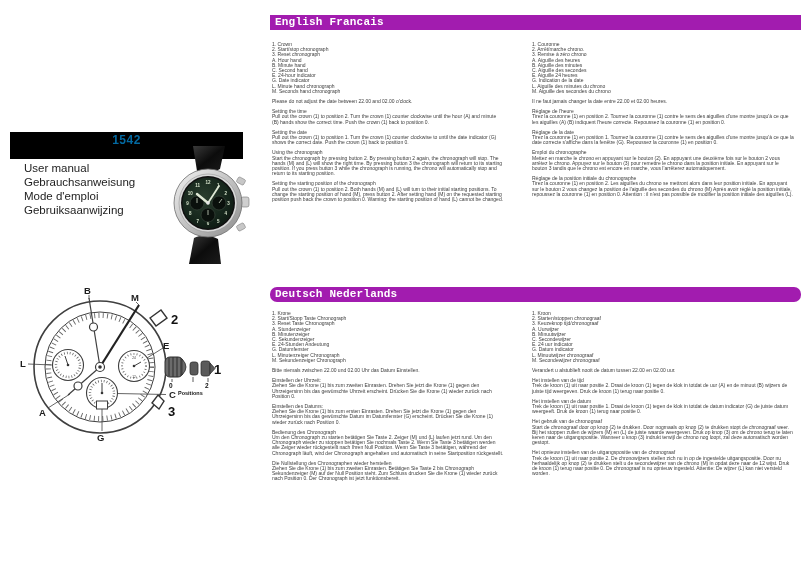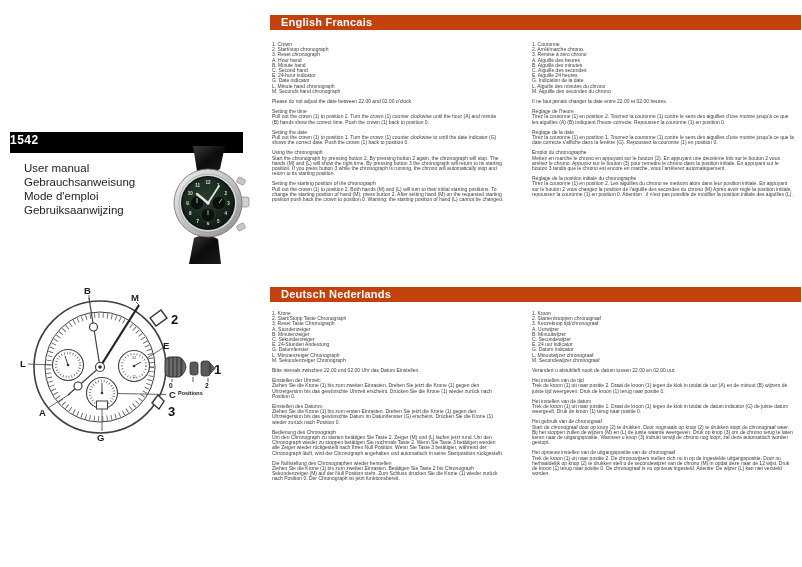--- a/index.html
+++ b/index.html
@@ -1,30 +1,30 @@
 <!DOCTYPE html>
 <html><head>
 <meta charset="utf-8">
 <style>
   html,body{margin:0;padding:0;background:#fff;}
   body{width:802px;height:567px;font-family:"Liberation Sans",sans-serif;}
   .page{position:relative;width:802px;height:567px;background:#ffffff;overflow:hidden;}
 
   
-  .model-bar{position:absolute;left:10px;top:132px;width:233px;height:21px;background:#000;
-    color:#ffffff;font-size:12px;font-weight:bold;line-height:17px;letter-spacing:.5px;}
+  .model-bar{position:absolute;left:10px;top:132px;width:233px;height:27px;background:#000;
+    color:#0369a1;font-size:12px;font-weight:bold;text-align:center;line-height:17px;letter-spacing:.5px;}
   .titles{position:absolute;left:24px;top:161px;font-size:11.5px;line-height:14px;color:#1d1d1d;white-space:pre-line;}
   .photo{position:absolute;left:162px;top:146px;width:96px;height:118px;}
   .diagram{position:absolute;left:12px;top:282px;width:236px;height:168px;}
 
   
-  .hdr{position:absolute;left:270px;width:531px;height:15px;background:#c2410c;color:#fff;
-    font-size:11px;font-weight:bold;line-height:15px;padding-left:11px;box-sizing:border-box;letter-spacing:.2px;}
+  .hdr{position:absolute;left:270px;width:531px;height:15px;background:#a21caf;color:#fff;
+    font-size:11px;font-weight:bold;line-height:15px;padding-left:5px;box-sizing:border-box;letter-spacing:.2px;font-family:Liberation Mono, monospace;}
   .hdr.en{top:15px;}
-  .hdr.de{top:287px;}
+  .hdr.de{top:287px;border-radius:7px;}
 
   
   .col{position:absolute;width:232px;font-size:5px;line-height:5.2px;color:#3c3c3c;}
   #col-en{left:272px;top:42px;}
   #col-fr{left:532px;top:42px;width:262px;}
   #col-de{left:272px;top:311px;}
   #col-nl{left:532px;top:311px;width:262px;}
   .legend{white-space:pre-line;margin-bottom:5px;}
   .note{margin-bottom:5px;}
   .block{margin-bottom:5px;}

